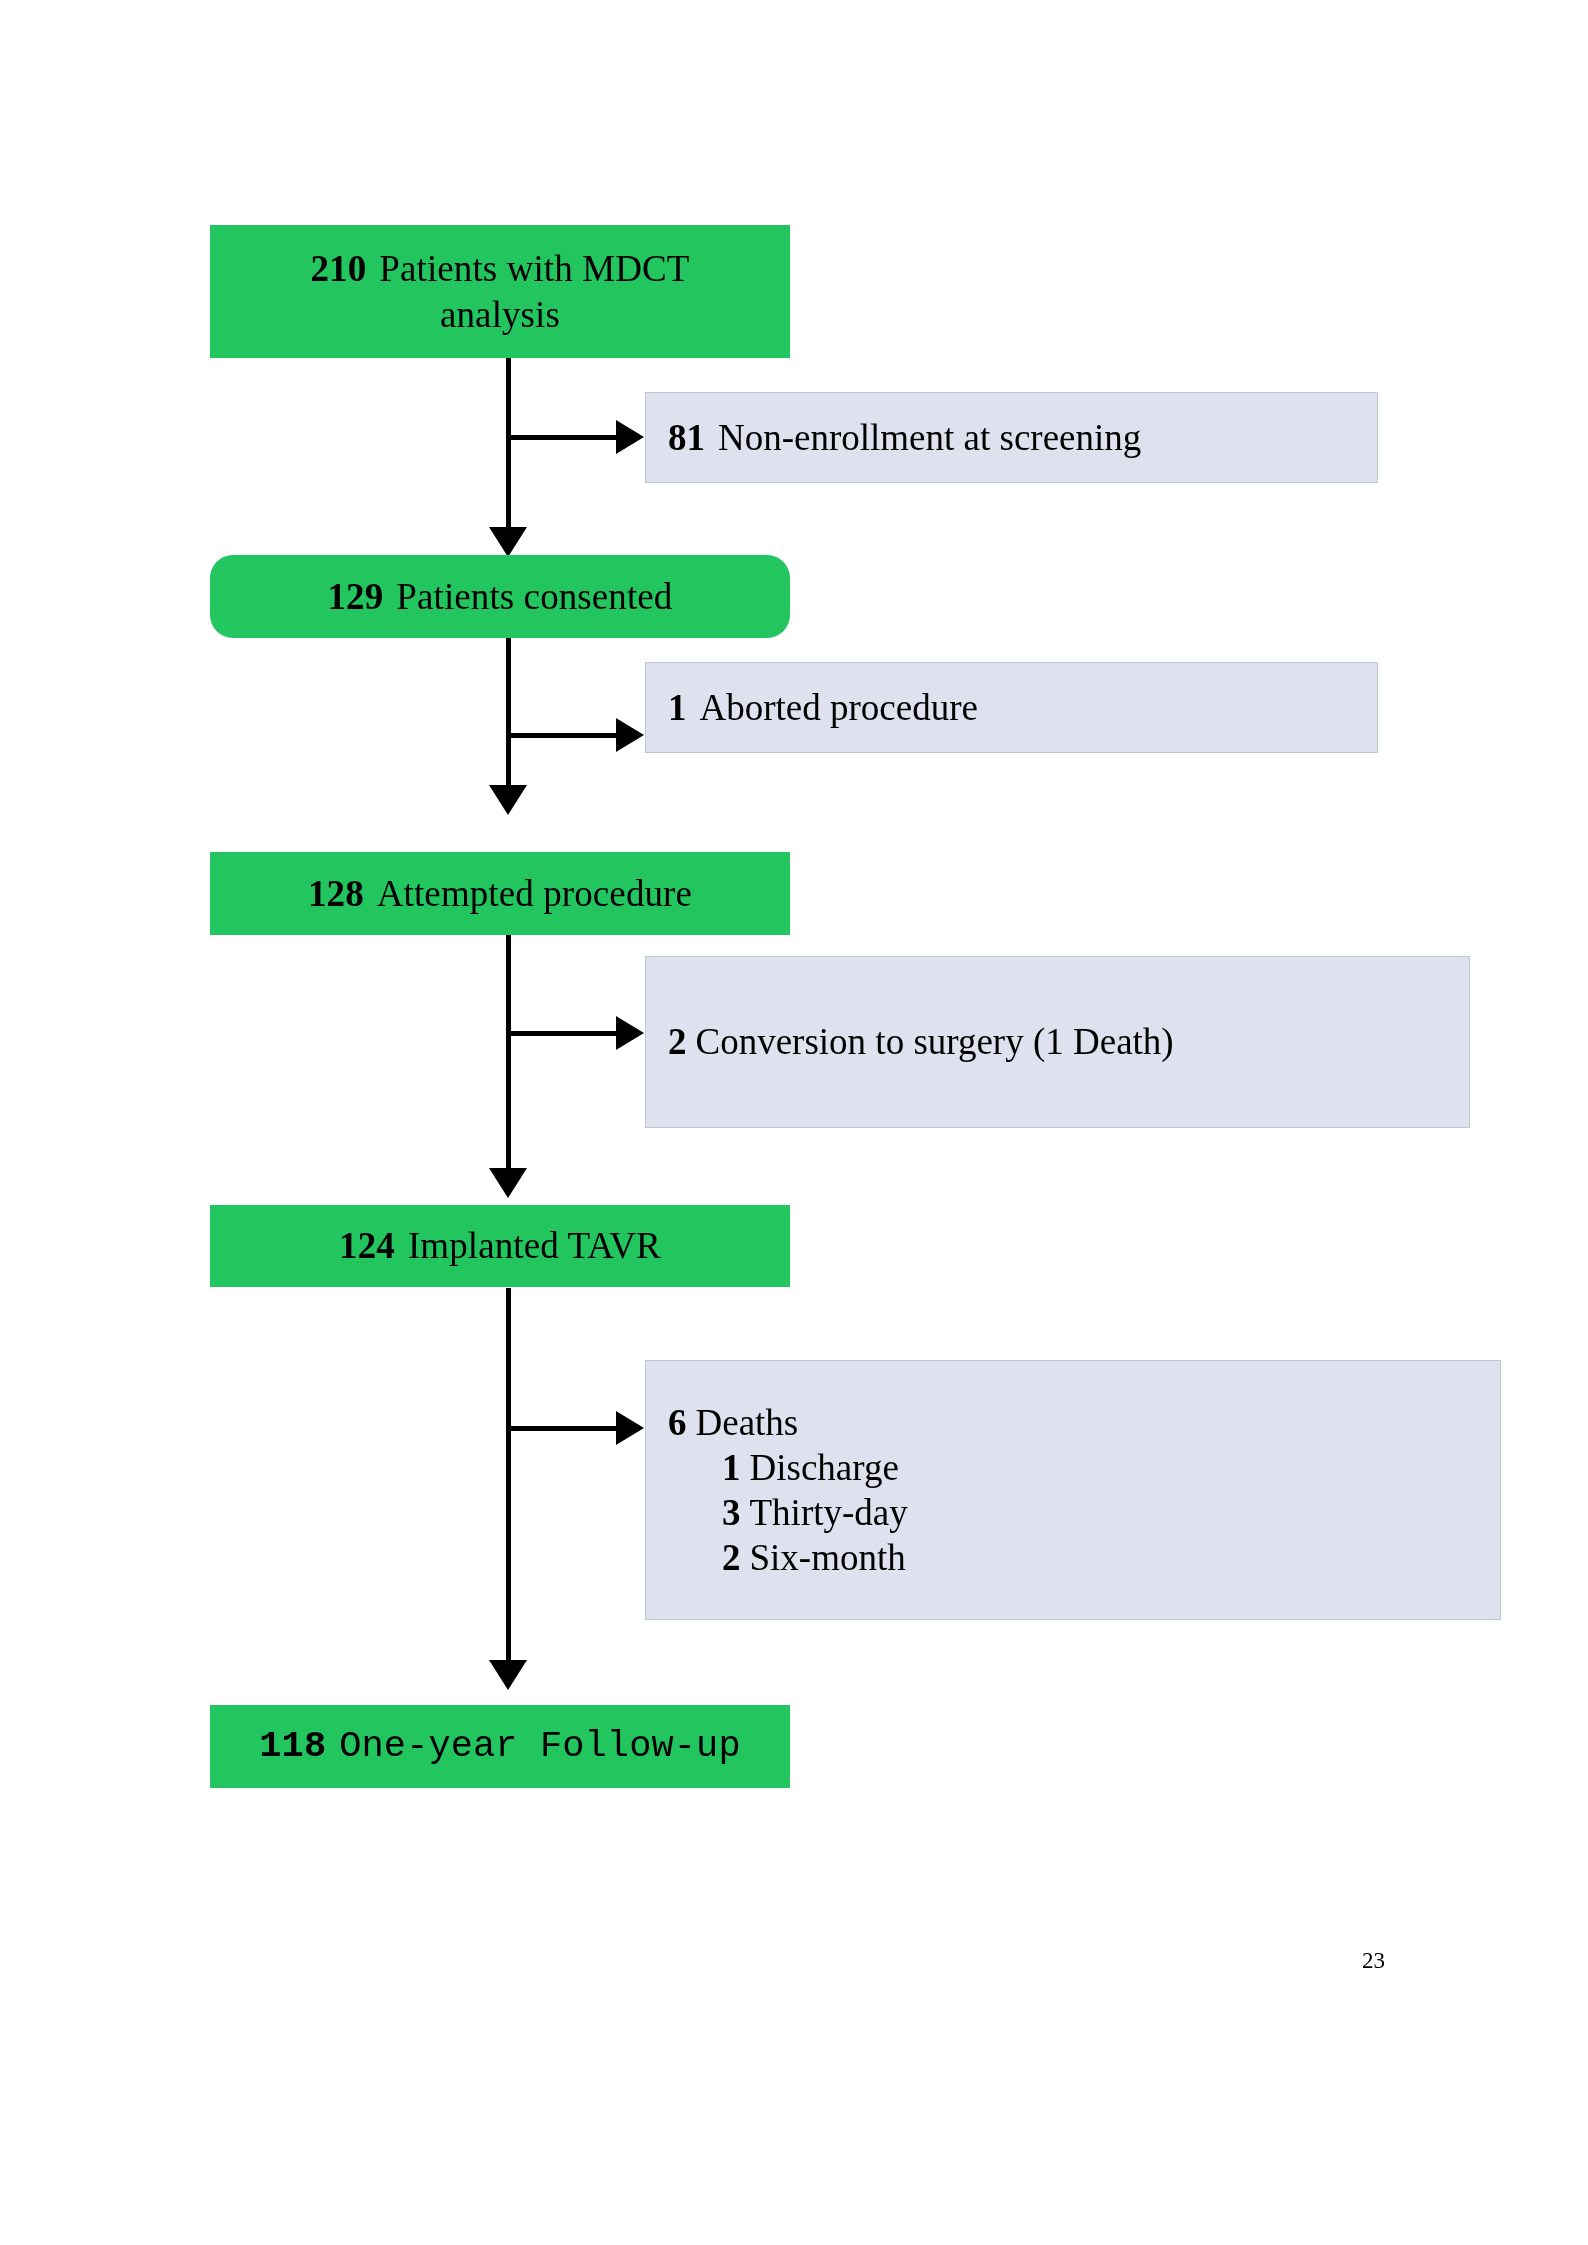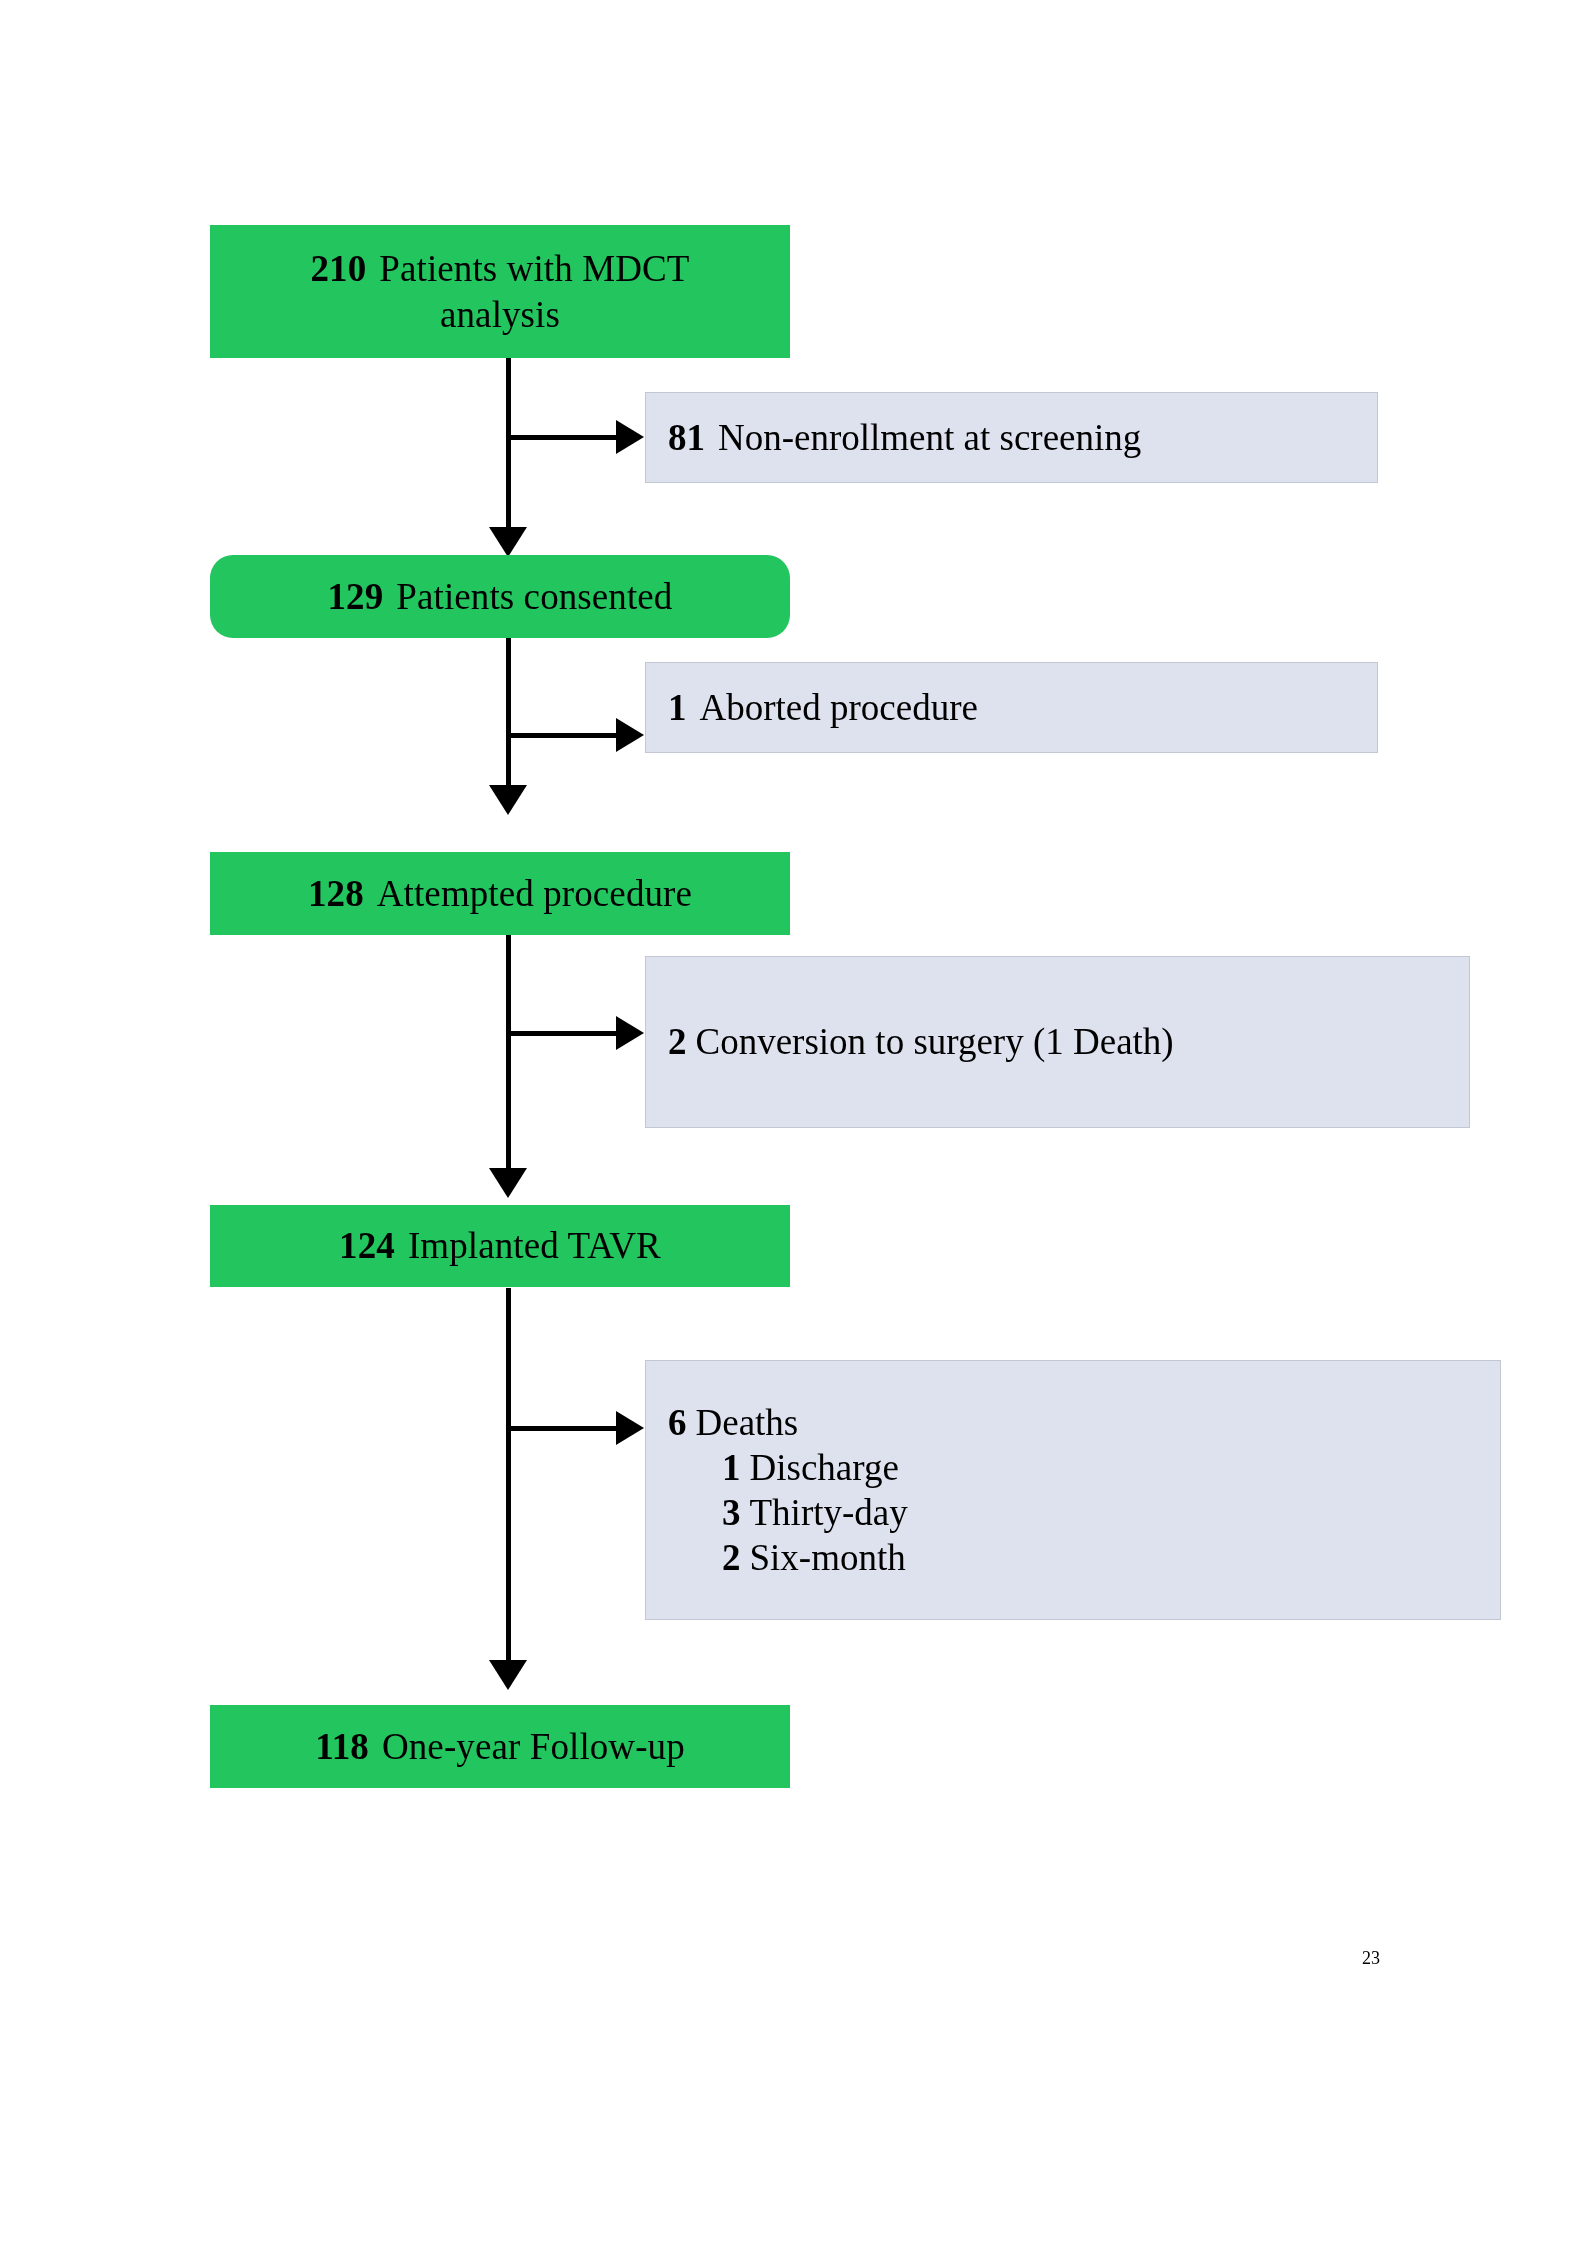--- a/index.html
+++ b/index.html
@@ -95,21 +95,21 @@
     width: 0;
     height: 0;
     border-top: 17px solid transparent;
     border-bottom: 17px solid transparent;
     border-left: 28px solid #000000;
   }
 
   
   .page-number {
     position: absolute;
-    font-size: 18px;
+    font-size: 23px;
     color: #000000;
   }
 </style>
 </head>
 <body>
 
 <div id="page">
 
   <div class="main-box" style="left:210px; top:225px; width:580px; height:133px;">
     <div>
@@ -186,21 +186,21 @@
       <span class="num">1</span><span class="gap-sm"></span><span>Discharge</span>
     </div>
     <div class="line indent">
       <span class="num">3</span><span class="gap-sm"></span><span>Thirty-day</span>
     </div>
     <div class="line indent">
       <span class="num">2</span><span class="gap-sm"></span><span>Six-month</span>
     </div>
   </div>
 
-  <div class="main-box" style="left:210px; top:1705px; width:580px; height:83px;">
+  <div class="main-box" style="left:210px; top:1705px; width:580px; height:83px;font-family:Liberation Mono, monospace;">
     <div>
       <span class="num">118</span><span class="gap"></span><span>One-year Follow-up</span>
     </div>
   </div>
 
   <div class="page-number" style="left:1362px; top:1948px;">23</div>
 
 </div>
 
 </body></html>

